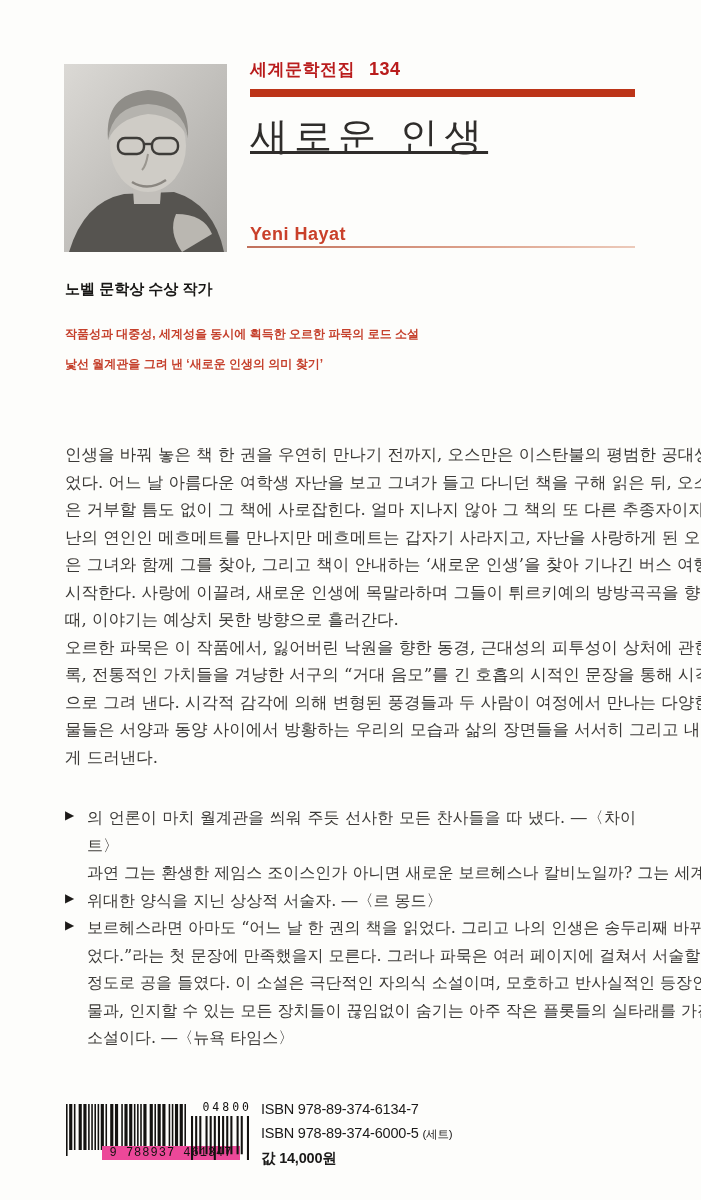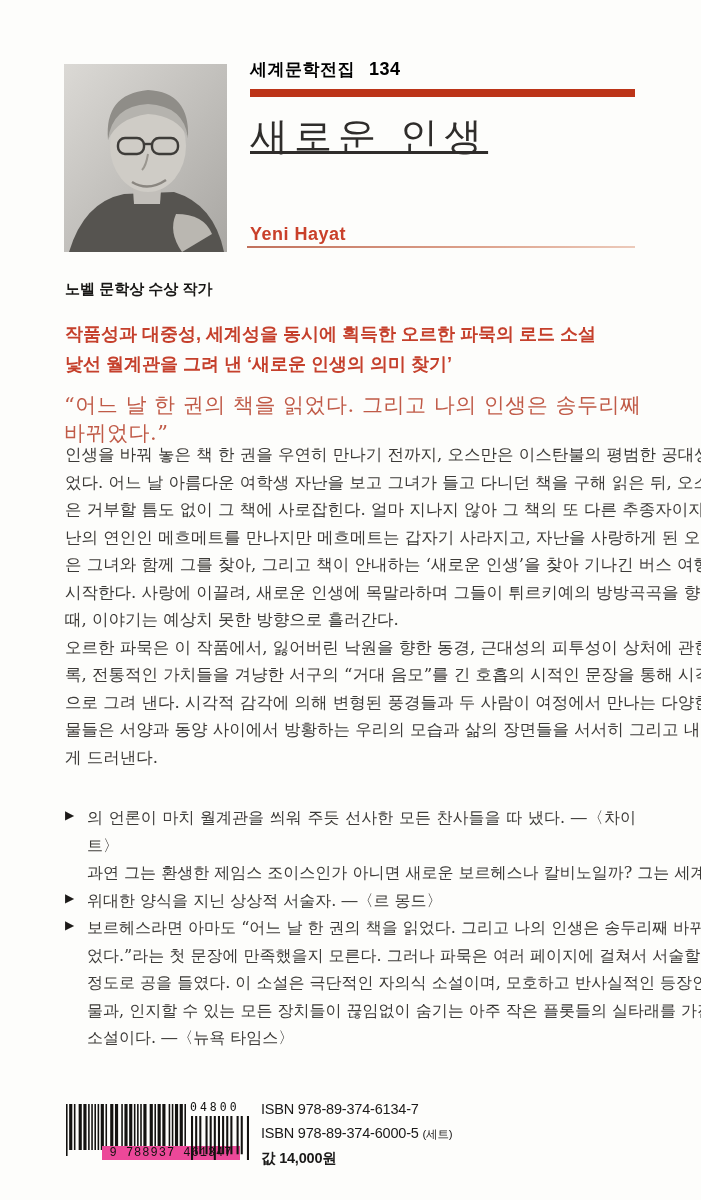--- a/index.html
+++ b/index.html
@@ -6,46 +6,46 @@
   .page{
     position:relative;width:701px;height:1200px;margin:0 auto;
     background:#fdfdfb;overflow:hidden;
     font-family:"DejaVu Serif","Liberation Serif",serif;
     color:#3c3a37;
   }
   
   .photo{position:absolute;left:64px;top:64px;width:163px;height:188px;}
   .photo svg{display:block;width:100%;height:100%;}
   .header-right{position:absolute;left:250px;top:58px;width:385px;}
-  .series{font-family:"Liberation Sans",sans-serif;font-weight:700;font-size:17px;color:#000000;letter-spacing:.5px;}
+  .series{font-family:"Liberation Sans",sans-serif;font-weight:700;font-size:17px;color:#b91c1c;letter-spacing:.5px;}
   .series .num{margin-left:14px;font-size:18px;}
   .red-bar{height:8px;background:#bc3418;margin-top:8px;}
   .book-title{margin-top:14px;font-size:38px;font-weight:500;color:#2f2d2b;letter-spacing:6px;text-decoration:underline;}
   .yeni{position:absolute;left:250px;top:224px;font-family:"Liberation Sans",sans-serif;font-weight:700;font-size:18px;color:#c9402a;letter-spacing:.5px;}
   .yeni-rule{position:absolute;left:247px;top:246px;width:388px;height:2px;background:linear-gradient(to right,#c1715c,#dda28c 60%,#eccaba);}
   .author-note{position:absolute;left:65px;top:280px;font-family:"Liberation Sans",sans-serif;font-weight:700;font-size:15px;color:#181715;}
   
-  .headline{position:absolute;left:65px;top:319px;width:575px;font-family:"Liberation Sans",sans-serif;font-weight:700;font-size:18px;line-height:30px;color:#c5402c;}
+  .headline{position:absolute;left:65px;top:319px;width:575px;font-family:"Liberation Sans",sans-serif;font-weight:700;font-size:12px;line-height:30px;color:#c5402c;}
   .pull-quote{position:absolute;left:64px;top:391px;width:590px;font-size:21px;color:#c05a47;letter-spacing:.5px;}
   
   .synopsis{position:absolute;left:65px;top:441px;width:571px;font-size:16.5px;color:#3c3a37;}
   .tline{line-height:27.5px;text-align:justify;text-align-last:justify;white-space:nowrap;}
   .tline.tlast{text-align-last:left;white-space:normal;}
   .reviews{position:absolute;left:65px;top:804px;width:571px;font-size:16px;color:#3c3a37;}
   .review{position:relative;padding-left:22px;}
   .review .marker{position:absolute;left:0;top:4px;font-size:12px;color:#1c1a18;font-family:"DejaVu Sans",sans-serif;}
   
   .bc-main{position:absolute;left:66px;top:1104px;width:120px;height:52px;}
   .bc-main svg,.bc-addon svg{display:block;width:100%;height:100%;fill:#131210;}
   .bc-main-digits{position:absolute;left:58px;top:1146px;width:138px;background:#ec4899;
     font-family:Liberation Mono, monospace;font-size:12px;color:#131210;
     letter-spacing:1px;text-align:center;margin-left:44px;}
   .bc-addon-digits{position:absolute;left:190px;top:1100px;width:62px;
     font-family:"DejaVu Sans Mono","Liberation Mono",monospace;font-size:11.5px;color:#131210;
-    letter-spacing:3px;text-align:left;}
+    letter-spacing:3px;text-align:right;}
   .bc-addon{position:absolute;left:191px;top:1116px;width:58px;height:44px;}
   .isbn-block{position:absolute;left:261px;top:1097px;font-family:"Liberation Sans",sans-serif;
     font-size:14.5px;font-weight:500;color:#1a1918;line-height:24px;letter-spacing:-.2px;}
   .isbn-suffix{font-size:11.5px;}
   .price{font-weight:600;}
 </style>
 </head>
 <body>
 
 <div class="page">
@@ -90,21 +90,20 @@
   <div class="yeni">Yeni Hayat</div>
   <div class="yeni-rule"></div>
 
   <div class="author-note">노벨 문학상 수상 작가</div>
 
   <div class="headline">
     <div>작품성과 대중성, 세계성을 동시에 획득한 오르한 파묵의 로드 소설</div>
     <div>낯선 월계관을 그려 낸 ‘새로운 인생의 의미 찾기’</div>
   </div>
 
-  <div class="pull-quote">“어느 날 한 권의 책을 읽었다. 그리고 나의 인생은 송두리째 바뀌었다.”</div>
 
   <div class="synopsis">
     <div>
         <div class="tline">인생을 바꿔 놓은 책 한 권을 우연히 만나기 전까지, 오스만은 이스탄불의 평범한 공대생이</div>
         <div class="tline">었다. 어느 날 아름다운 여학생 자난을 보고 그녀가 들고 다니던 책을 구해 읽은 뒤, 오스만</div>
         <div class="tline">은 거부할 틈도 없이 그 책에 사로잡힌다. 얼마 지나지 않아 그 책의 또 다른 추종자이자 자</div>
         <div class="tline">난의 연인인 메흐메트를 만나지만 메흐메트는 갑자기 사라지고, 자난을 사랑하게 된 오스만</div>
         <div class="tline">은 그녀와 함께 그를 찾아, 그리고 책이 안내하는 ‘새로운 인생’을 찾아 기나긴 버스 여행을</div>
         <div class="tline">시작한다. 사랑에 이끌려, 새로운 인생에 목말라하며 그들이 튀르키예의 방방곡곡을 향할</div>
         <div class="tline tlast">때, 이야기는 예상치 못한 방향으로 흘러간다.</div>

